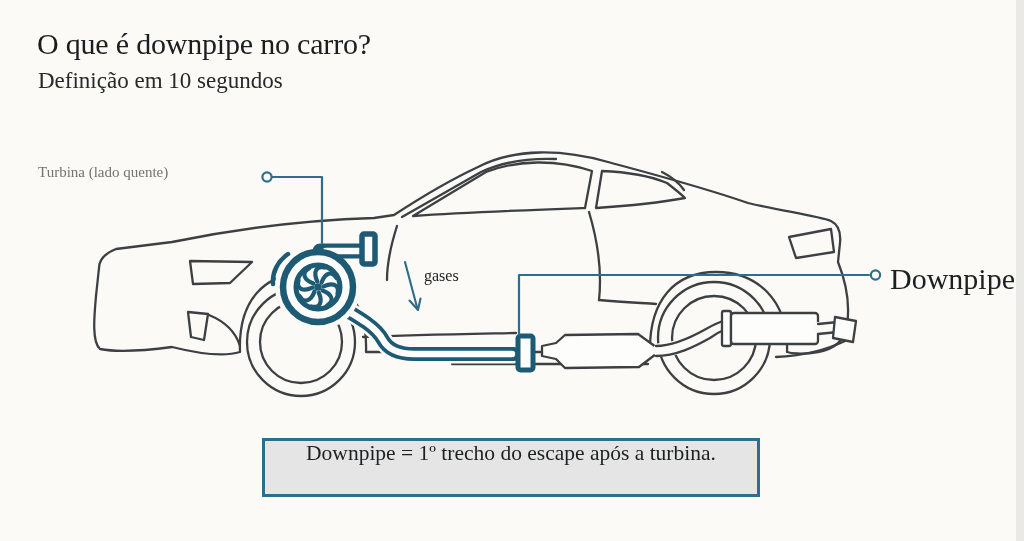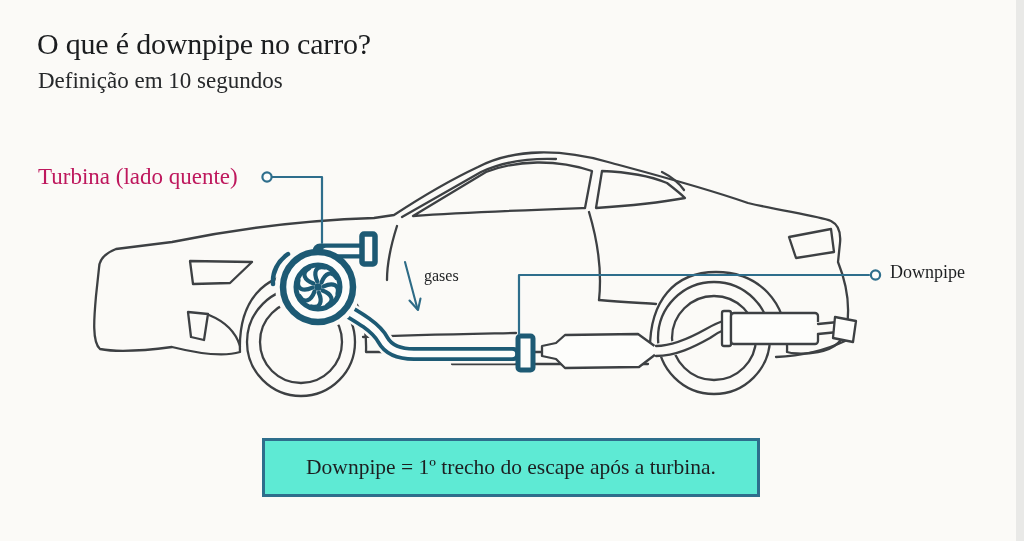--- a/index.html
+++ b/index.html
@@ -17,36 +17,36 @@
   .title {
     left:37px; top:27px;
     font-size:30px; font-weight:500; letter-spacing:-0.2px; color:#1b1d1f;
   }
   .subtitle {
     left:38px; top:68px;
     font-size:23px; font-weight:400; color:#26282a;
   }
   .turbine-label {
     left:38px; top:164px;
-    font-size:23px; color:#be185d;
+    font-size:15px; color:#737373;
   }
   .gases-label {
     left:424px; top:267px;
     font-size:16px; color:#1d1f21;
   }
   .downpipe-label {
     left:890px; top:262px;
-    font-size:18px; color:#1d1f21;text-align:right;
+    font-size:30px; color:#1d1f21;text-align:right;
   }
   .caption-box {
     position:absolute; left:262px; top:438px;
     width:498px; height:59px;
     border:3px solid #2e6e8c;
-    background:#5eead4;
-    display:flex; align-items:center; justify-content:center;
+    background:#e5e5e5;
+    display:flex; align-items:flex-start; justify-content:center;
     font-size:21.5px; color:#1d1f21;
   }
 </style>
 </head>
 <body>
 
 <div id="stage">
 
   <svg id="diagram-svg" viewBox="0 0 1024 541" xmlns="http://www.w3.org/2000/svg">
 

